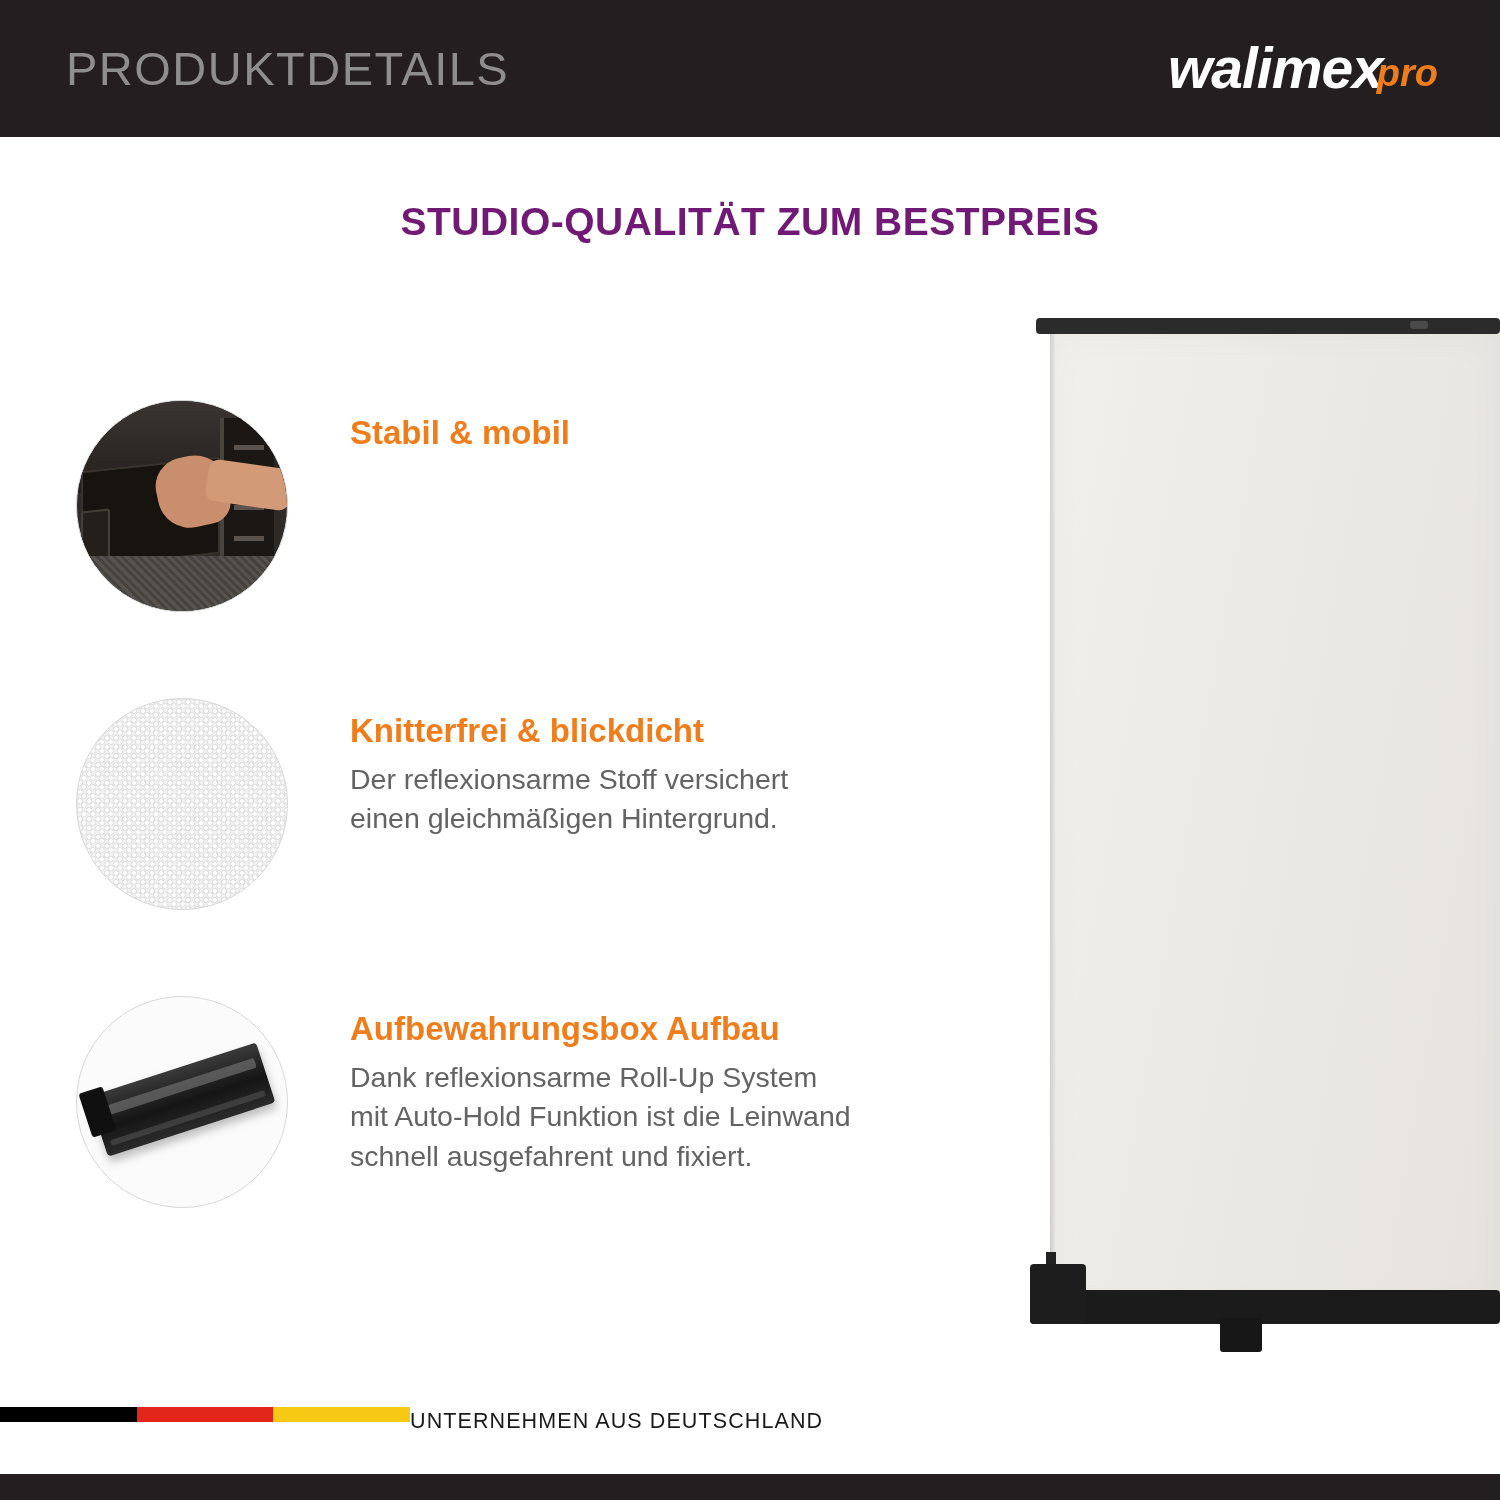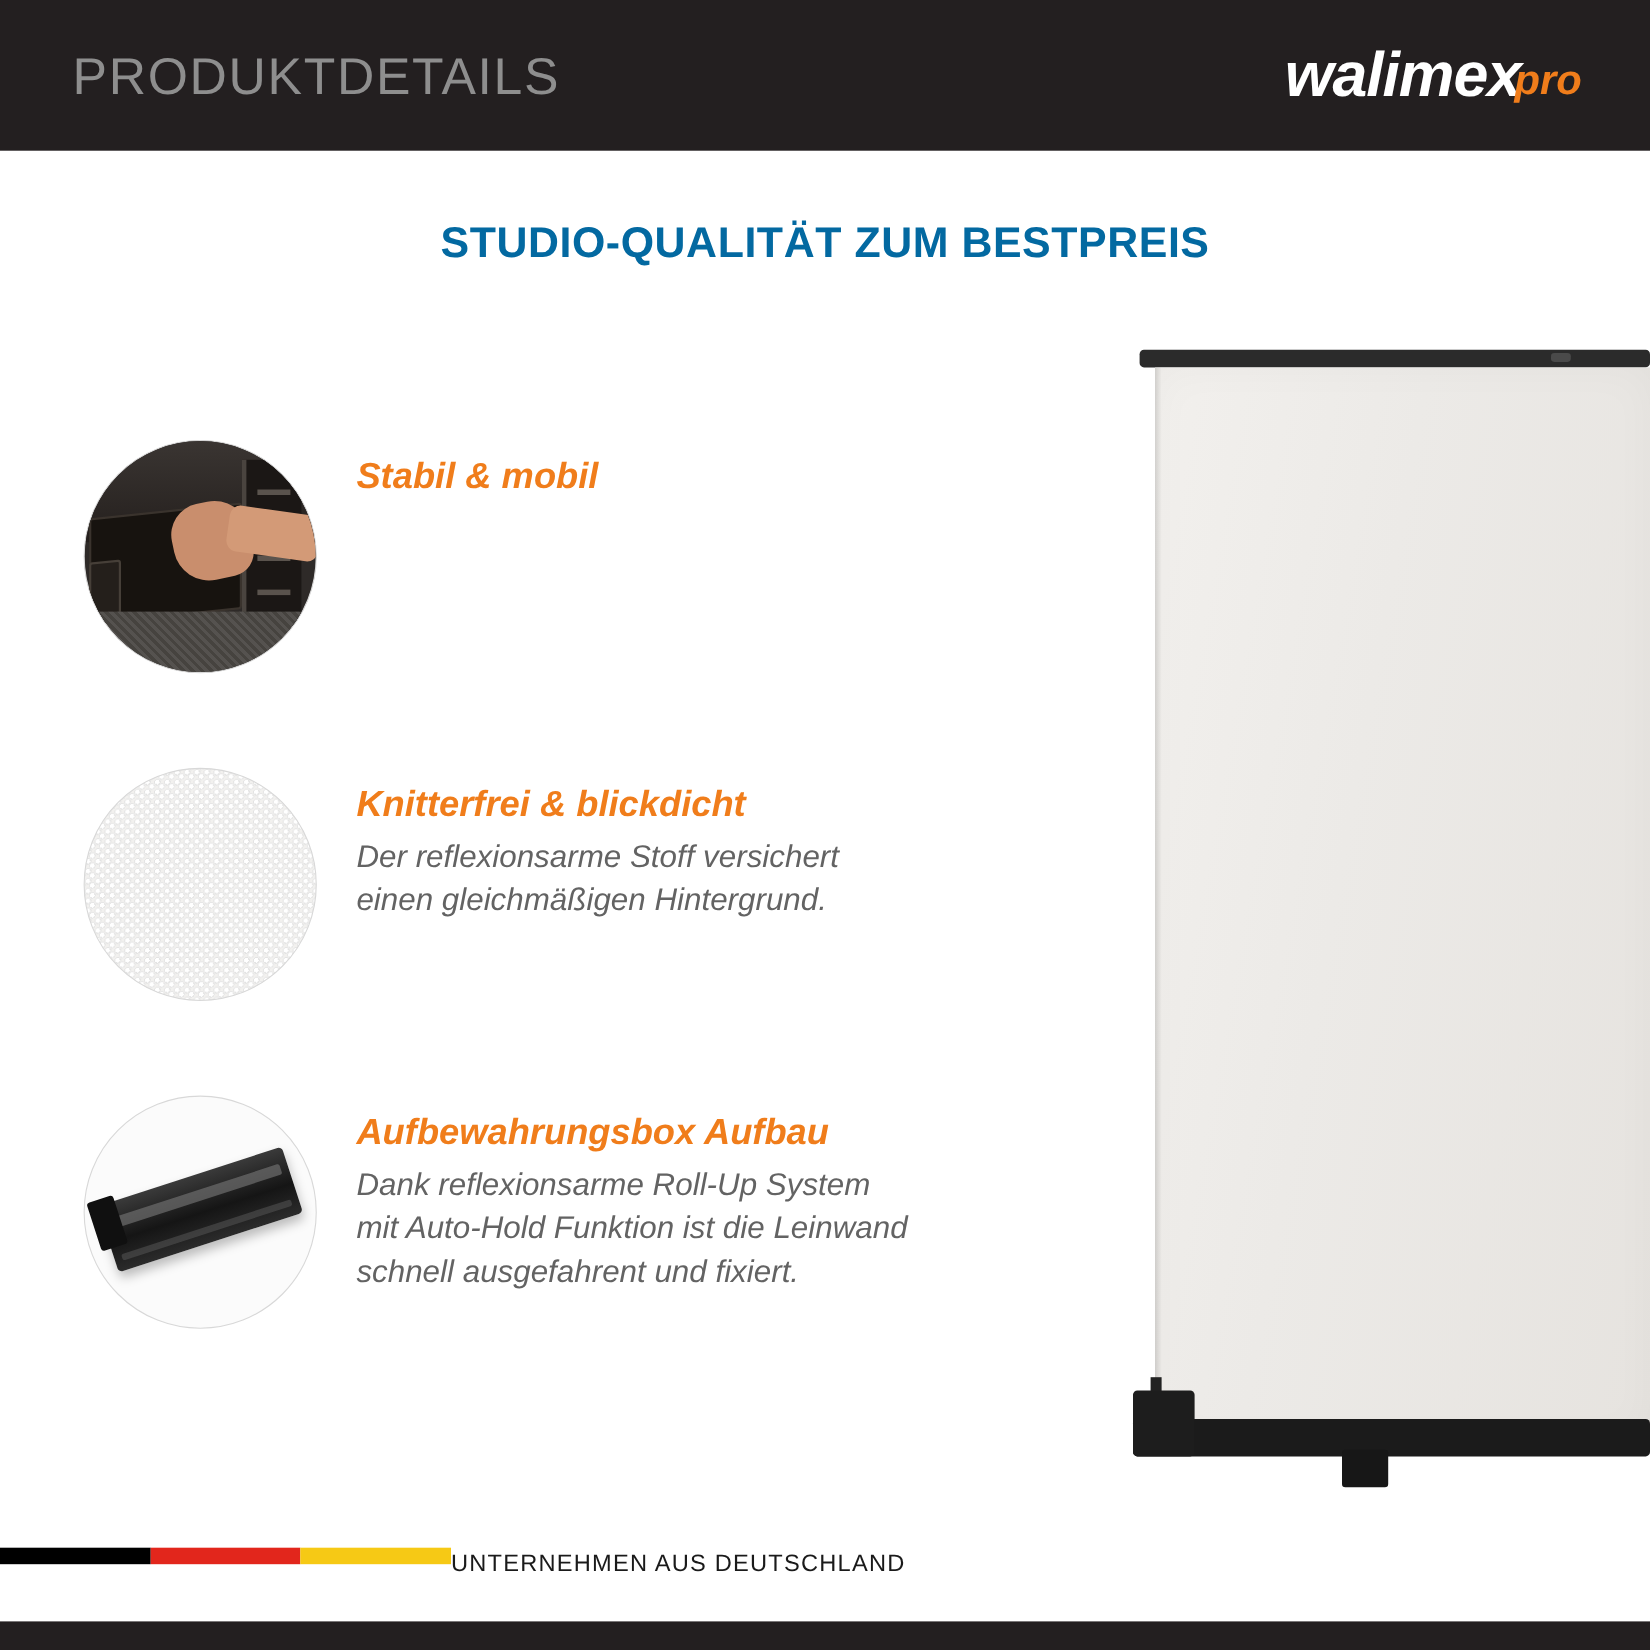--- a/index.html
+++ b/index.html
@@ -51,21 +51,21 @@
     top: 4px;
   }
 
   
   .headline {
     position: absolute;
     top: 200px; left: 0; width: 1500px;
     text-align: center;
     font-size: 39px;
     font-weight: 700;
-    color: #0369a1;
+    color: #701a75;
     letter-spacing: 0.5px;
   }
 
   
   .features {
     position: absolute;
     top: 400px; left: 76px;
     width: 800px;
   }
   .feature {
@@ -76,23 +76,22 @@
   .feature-icon {
     width: 212px; height: 212px;
     border-radius: 50%;
     flex: 0 0 212px;
     overflow: hidden;
     position: relative;
     border: 1px solid #d8d8d8;
     background: #f4f4f4;
   }
   .feature-text {
-    margin-left: 36px;
+    margin-left: 62px;
     padding-top: 14px;
-    font-style: italic;
   }
   .feature-title {
     color: #f07d1b;
     font-size: 33px;
     font-weight: 700;
     margin-bottom: 10px;
   }
   .feature-body {
     color: #636363;
     font-size: 28.5px;

